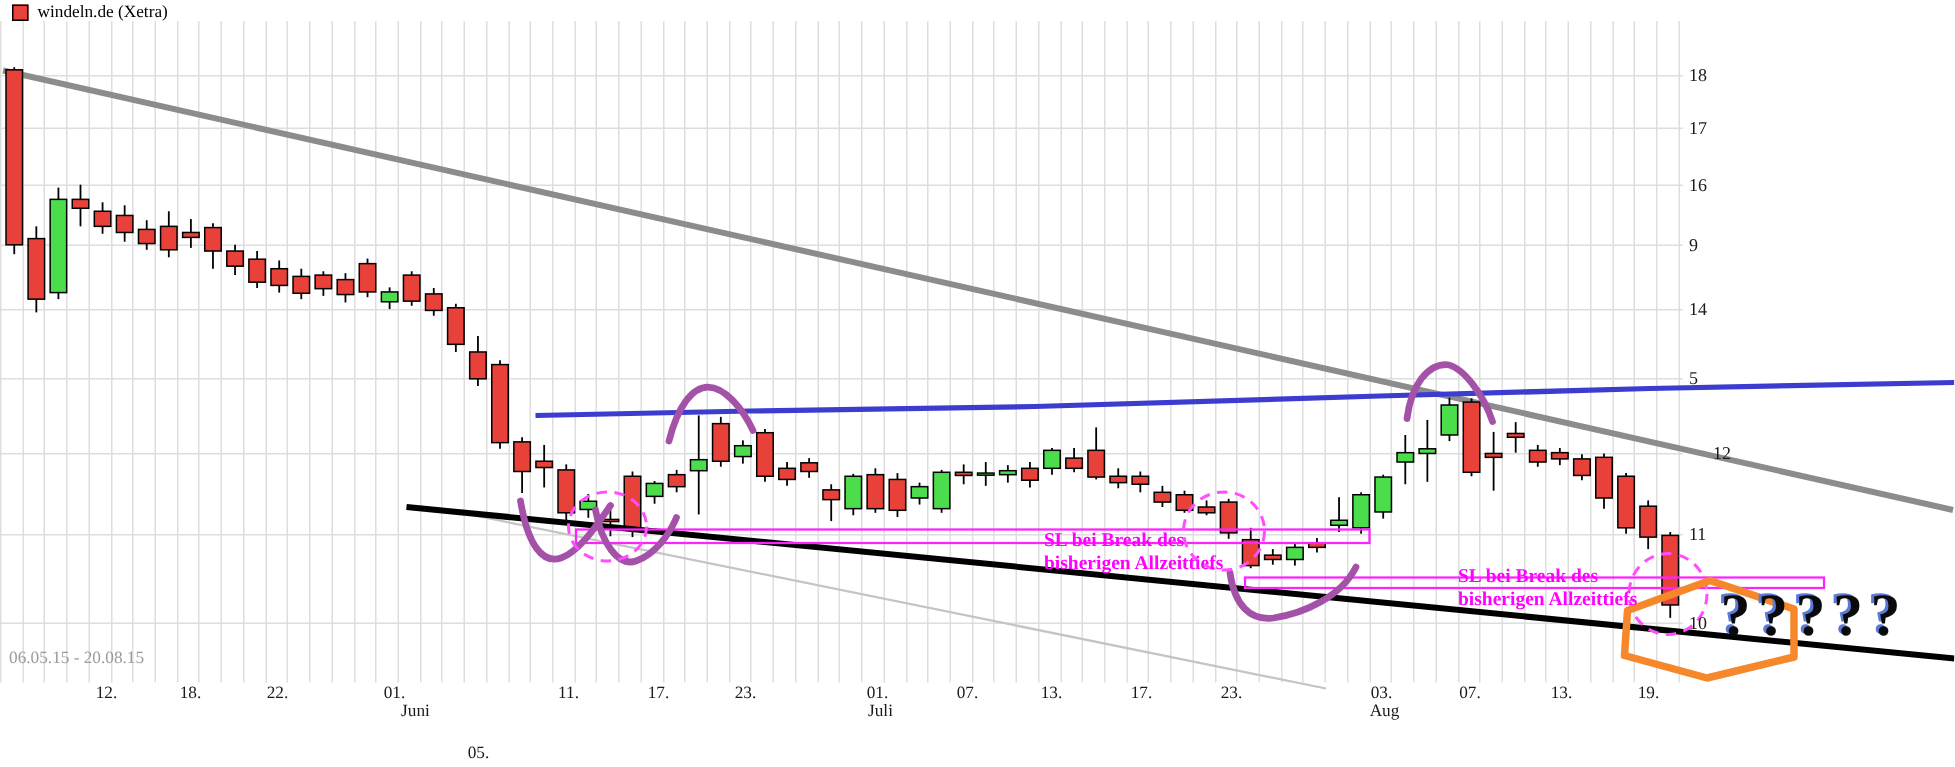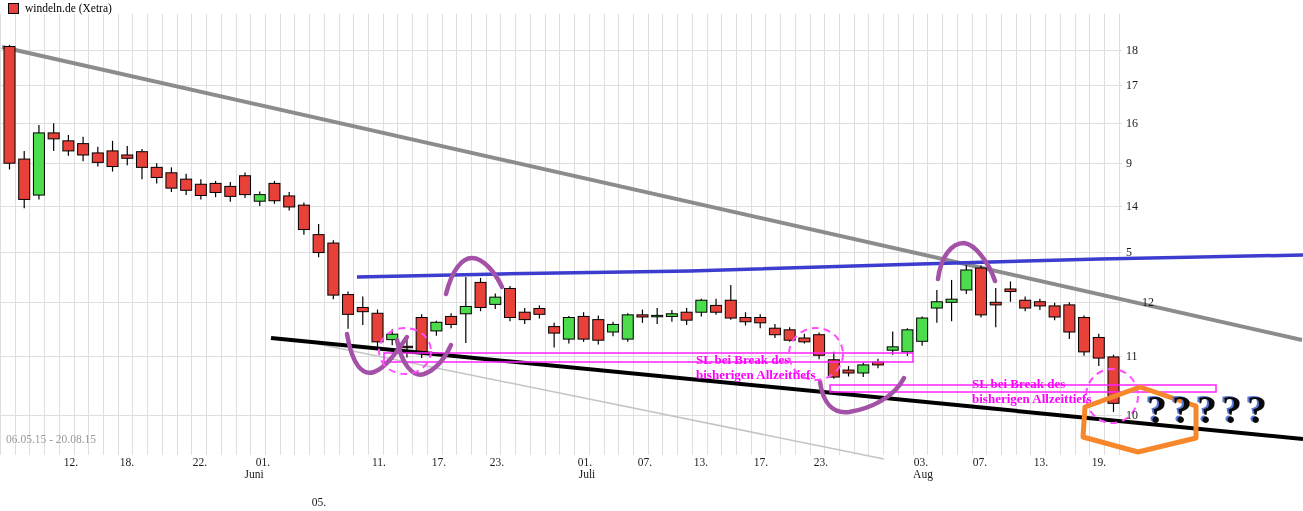--- a/index.html
+++ b/index.html
@@ -298,23 +298,23 @@
   <div class="sl-note" id="sl-note-2">
     <div>SL bei Break des</div>
     <div>bisherigen Allzeittiefs</div>
   </div>
 
   <div class="qmarks">?????</div>
 
   <div id="time-axis">
       <span class="x-tick" style="left: 71px;">12.</span>
       <span class="x-tick" style="left: 127px;">18.</span>
-      <span class="x-tick" style="left: 200px; text-align: right;">22.</span>
+      <span class="x-tick" style="left: 185px; text-align: right;">22.</span>
       <span class="x-tick" style="left: 263px;">01.</span>
-      <span class="x-month" style="left: 254px;">Juni</span>
+      <span class="x-month" style="left: 277px;">Juni</span>
       <span class="x-tick" style="left: 319px; margin-top: 40px;">05.</span>
       <span class="x-tick" style="left: 379px;">11.</span>
       <span class="x-tick" style="left: 439px;">17.</span>
       <span class="x-tick" style="left: 497px;">23.</span>
       <span class="x-tick" style="left: 585px;">01.</span>
       <span class="x-month" style="left: 587px;">Juli</span>
       <span class="x-tick" style="left: 645px;">07.</span>
       <span class="x-tick" style="left: 701px;">13.</span>
       <span class="x-tick" style="left: 761px;">17.</span>
       <span class="x-tick" style="left: 821px;">23.</span>

